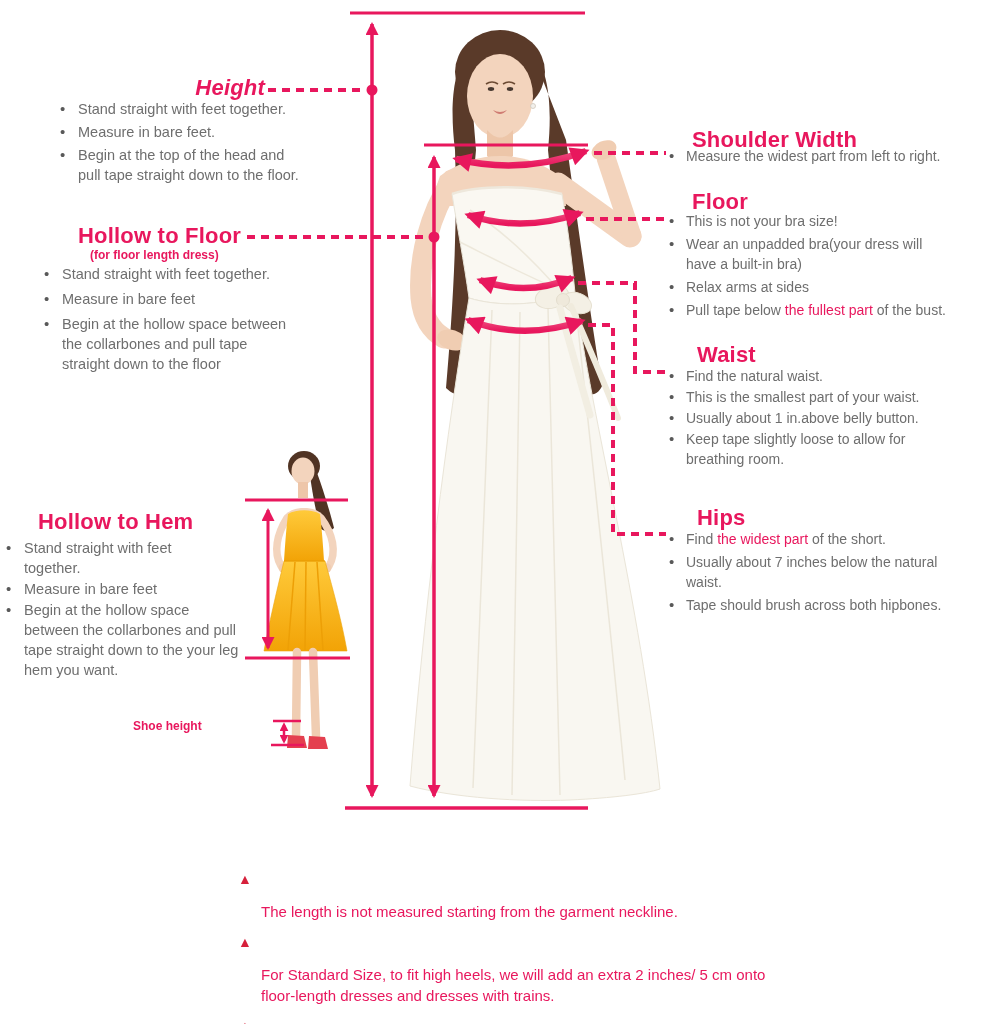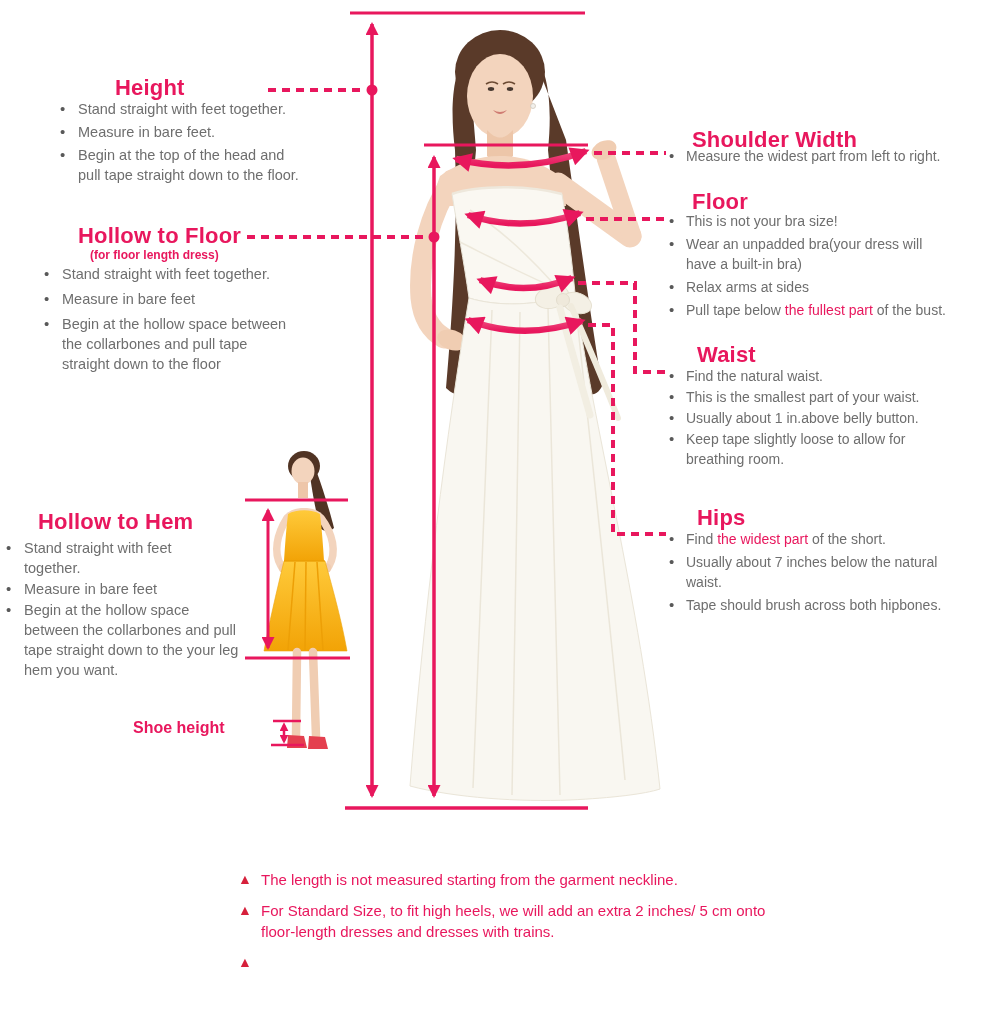--- a/index.html
+++ b/index.html
@@ -14,22 +14,22 @@
   .b-row{display:flex;align-items:flex-start;color:#6e6e6e;font-size:14.5px;line-height:20px;}
   .rlist .b-row{font-size:14px;}
   .b-dot{flex:none;width:18px;color:#595959;font-size:15px;line-height:20px;text-align:left;}
   .rlist .b-dot{width:17px;}
   .b-text{white-space:pre-line;}
   .hl{color:#e8175d;}
   .gap3{gap:3px;} .gap5{gap:5px;} .gap1{gap:1px;}
   .notes{position:absolute;left:238px;top:869px;width:660px;}
   .note-row{display:flex;align-items:flex-start;color:#e8175d;font-size:15px;line-height:21px;margin-bottom:10px;}
   .warn{flex:none;width:23px;color:#d6203b;font-size:14px;line-height:21px;}
-  .note-text{white-space:pre-line;}
-  .shoe-title{position:absolute;left:133px;top:719px;color:#e8175d;font-weight:bold;font-size:16px;white-space:nowrap;}
+  .note-text{white-space:pre-line;margin-top:32px;}
+  .shoe-title{position:absolute;left:133px;top:719px;color:#e8175d;font-weight:bold;font-size:12px;white-space:nowrap;}
 </style>
 </head>
 <body>
 
 <div class="canvas">
 
   <svg class="art" width="1000" height="1024" viewBox="0 0 1000 1024">
     <defs>
       <marker id="ah" viewBox="0 0 10 10" refX="8.5" refY="5" markerUnits="userSpaceOnUse" markerWidth="14" markerHeight="13" orient="auto-start-reverse">
         <path d="M0 0 L10 5 L0 10 Z" fill="#e8175d"></path>
@@ -155,21 +155,21 @@
       <path d="M245,658 H350" stroke="#e8175d" stroke-width="3"></path>
     </g>
 
     <g>
       <path d="M273,721 H301" stroke="#e8175d" stroke-width="2.5"></path>
       <path d="M284,725 V741" stroke="#e8175d" stroke-width="2.5" marker-start="url(#ah-sm)" marker-end="url(#ah-sm)"></path>
       <path d="M271,745 H304" stroke="#e8175d" stroke-width="2.5"></path>
     </g>
   </svg>
 
-  <div class="h-title" style="left:115px;top:75px;width:150px;">Height</div>
+  <div class="h-title" style="left:115px;top:75px;width:150px;text-align:right;font-style:italic;">Height</div>
   <div class="blist gap3" style="left:60px;top:99px;width:300px;">
     <div class="b-row">
       <span class="b-dot">•</span>
       <span class="b-text">Stand straight with feet together.</span>
     </div>
     <div class="b-row">
       <span class="b-dot">•</span>
       <span class="b-text">Measure in bare feet.</span>
     </div>
     <div class="b-row">

